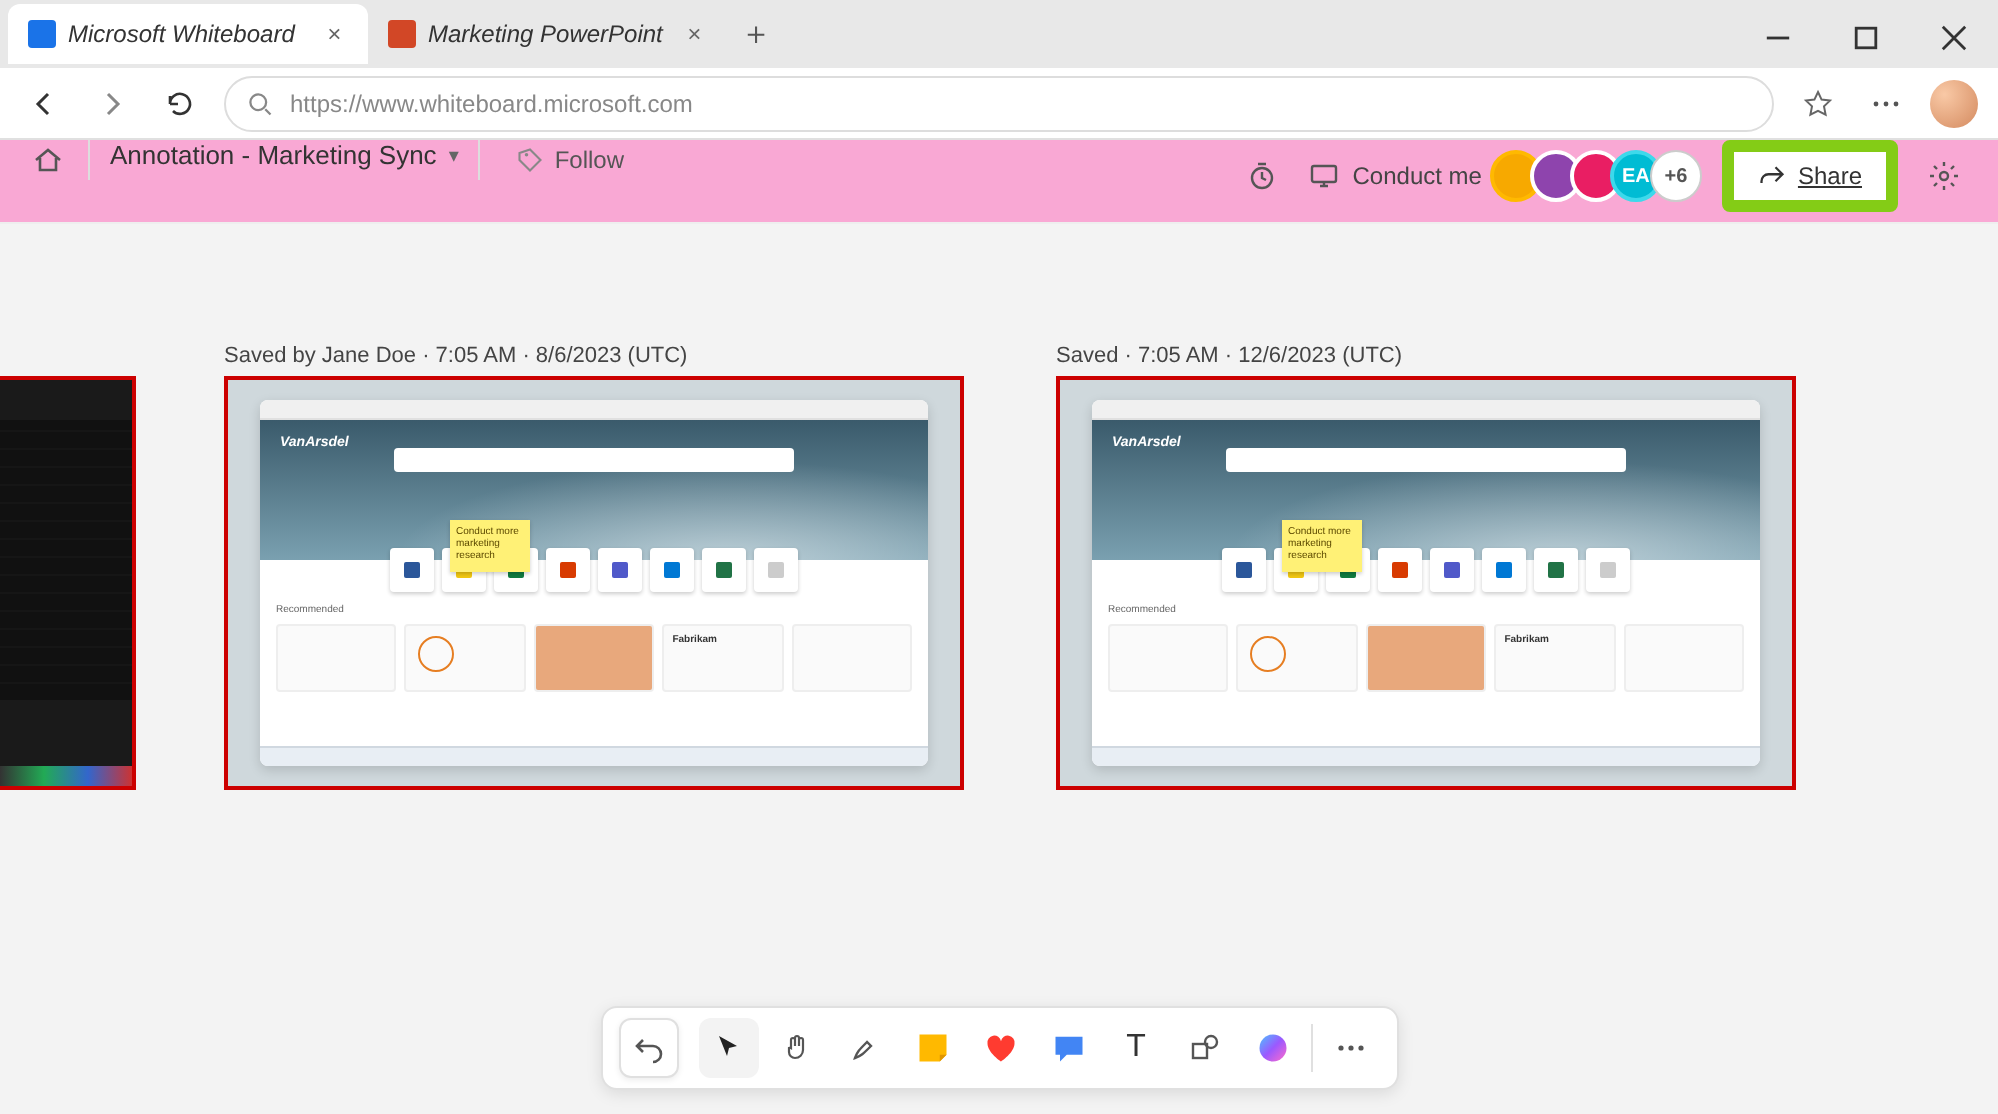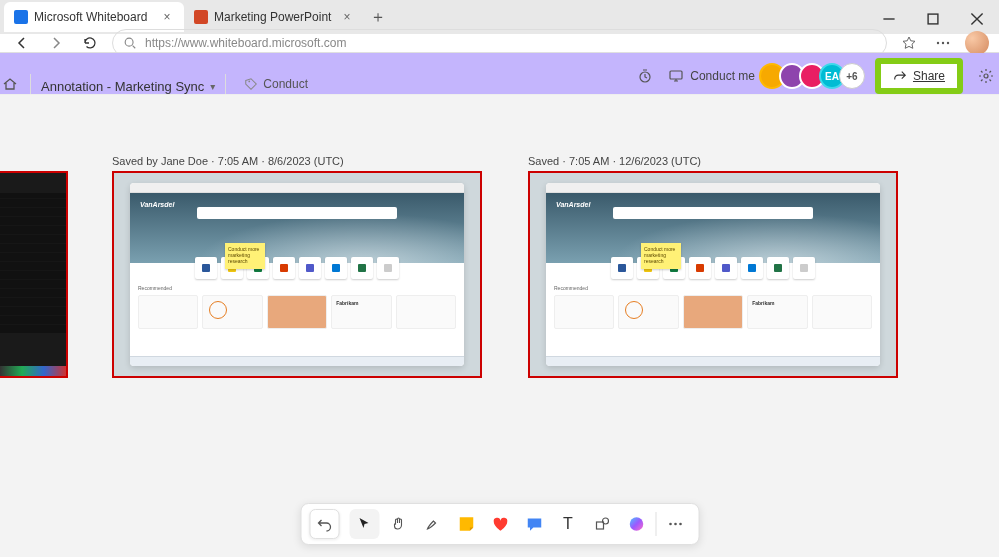--- a/index.html
+++ b/index.html
@@ -1,38 +1,38 @@
 <!DOCTYPE html>
 <html><head>
 <meta charset="utf-8">
 <style>
   * { box-sizing: border-box; margin: 0; padding: 0; font-family: -apple-system, BlinkMacSystemFont, "Segoe UI", sans-serif; }
   body { width: 999px; height: 557px; overflow: hidden; background: #f3f3f3; display: flex; flex-direction: column; }
 
   
   .titlebar { height: 34px; background: #e8e8e8; display: flex; align-items: flex-end; }
   .tabs { display: flex; align-items: center; height: 100%; padding-left: 4px; gap: 0; }
-  .tab { display: flex; align-items: center; gap: 6px; height: 30px; padding: 0 10px; font-size: 12px; color: #333; border-radius: 6px 6px 0 0; cursor: pointer; min-width: 180px; }
+  .tab { display: flex; align-items: center; gap: 6px; height: 30px; padding: 0 10px; font-size: 12px; color: #333; border-radius: 6px 6px 0 0; cursor: pointer; min-width: 180px; font-style: italic; }
   .tab.active { background: #fff; }
   .tab .favicon { width: 14px; height: 14px; border-radius: 2px; }
   .favicon.wb { background: #1a73e8; }
   .favicon.pp { background: #d24726; }
   .tab-close { width: 14px; height: 14px; display:flex; align-items:center; justify-content:center; font-size:12px; color:#666; }
   .new-tab { width: 28px; height: 28px; display:flex; align-items:center; justify-content:center; color:#555; font-size:16px; }
   .win-controls { margin-left: auto; display: flex; }
   .win-btn { width: 44px; height: 30px; display:flex; align-items:center; justify-content:center; color:#333; }
 
-  .addrbar { height: 19px; background: #fff; display:flex; align-items:center; gap: 10px; padding: 0 10px; border-bottom: 1px solid #e0e0e0; }
+  .addrbar { height: 36px; background: #fff; display:flex; align-items:center; gap: 10px; padding: 0 10px; border-bottom: 1px solid #e0e0e0; }
   .nav-btn { width: 24px; height: 24px; display:flex; align-items:center; justify-content:center; color:#333; border-radius:4px; }
   .addr-input { flex:1; display:flex; align-items:center; gap:8px; height:28px; border:1px solid #ddd; border-radius:14px; padding:0 10px; font-size:12px; color:#888; }
   .addr-right { display:flex; align-items:center; gap:10px; }
   .avatar-img { width:24px; height:24px; border-radius:50%; background: radial-gradient(circle at 30% 30%, #f9c9a6, #d48a5f); }
 
   
-  .wb-header { height: 42px; background:#c4b5fd; border-bottom:1px solid #eee; display:flex; align-items:flex-end; padding: 0 0; gap:10px; }
+  .wb-header { height: 42px; background:#f9a8d4; border-bottom:1px solid #eee; display:flex; align-items:flex-start; padding: 0 14px; gap:10px; }
   .wb-home { width:20px; height:20px; display:flex; align-items:center; justify-content:center; color:#555; }
   .wb-divider { width:1px; height:20px; background:#ddd; }
   .wb-title { font-size:13px; color:#333; display:flex; align-items:center; gap:6px; }
   .chev { font-size:10px; color:#666; }
   .tag-chip { display:flex; align-items:center; gap:5px; font-size:12px; color:#555; padding:3px 8px; border-radius:4px; }
   .wb-right { margin-left:auto; display:flex; align-items:center; gap:10px; }
   .icon-btn { width:26px; height:26px; display:flex; align-items:center; justify-content:center; color:#555; border-radius:4px; }
   .follow { display:flex; align-items:center; gap:6px; font-size:12px; color:#444; }
   .presence { display:flex; align-items:center; }
   .presence .pa { width:26px; height:26px; border-radius:50%; border:2px solid #fff; margin-left:-6px; display:flex; align-items:center; justify-content:center; font-size:10px; font-weight:600; color:#fff; }
@@ -170,21 +170,21 @@
   <div class="wb-title">
     <span>Annotation - Marketing Sync</span>
     <span class="chev">▾</span>
   </div>
   <div class="wb-divider"></div>
   <div class="tag-chip">
     <svg class="i14" viewBox="0 0 16 16">
         <path d="M2 4l6-2 6 6-6 6-6-6z" fill="none" stroke="#888" stroke-width="1.2"></path>
         <circle cx="6" cy="5" r="1" fill="#888"></circle>
       </svg>
-    <span>Conduct</span>
+    <span>Follow</span>
   </div>
 
   <div class="wb-right">
     <div class="icon-btn">
       <svg class="i16" viewBox="0 0 16 16">
           <circle cx="8" cy="9" r="5" fill="none" stroke="#555" stroke-width="1.2"></circle>
           <path d="M8 6v3l2 1M6 2h4" stroke="#555" stroke-width="1.2" fill="none"></path>
         </svg>
     </div>
     <div class="follow">

